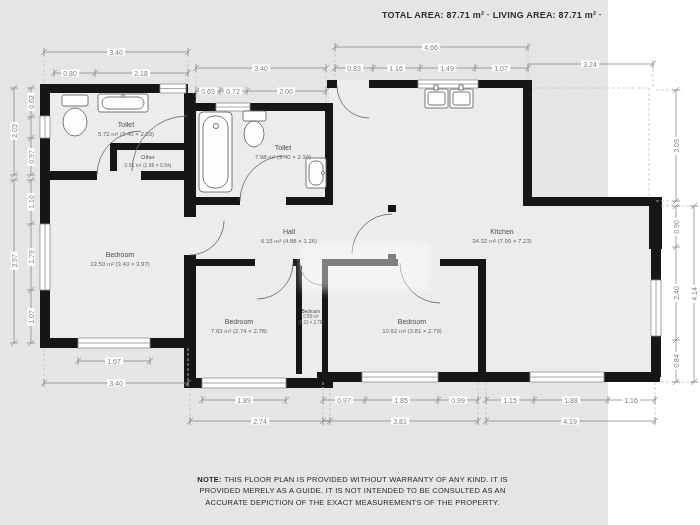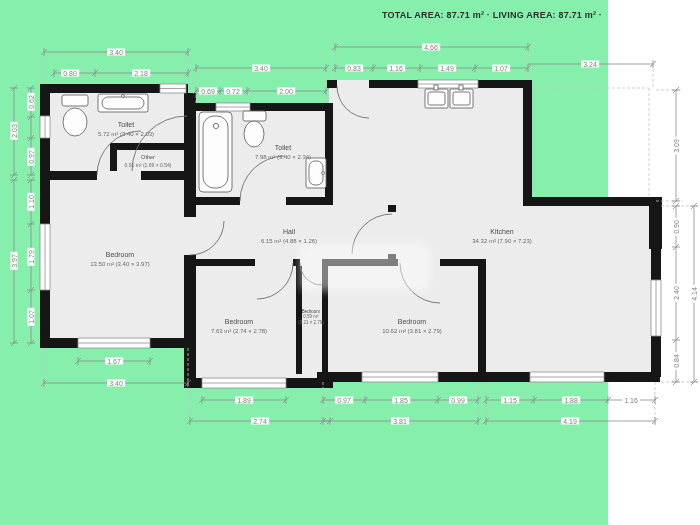--- a/index.html
+++ b/index.html
@@ -1,17 +1,17 @@
 <!DOCTYPE html>
 <html><head>
 <meta charset="utf-8">
 <style>
   html,body{margin:0;padding:0;}
   body{width:700px;height:525px;background:#ffffff;font-family:"Liberation Sans",sans-serif;overflow:hidden;}
-  .canvas{position:relative;width:608px;height:525px;background:#86efac;}
+  .canvas{position:relative;width:608px;height:525px;background:#e5e5e5;}
   svg{position:absolute;left:0;top:0;}
   .header{position:absolute;top:10px;right:6px;font-size:9px;font-weight:bold;color:#2e2e2e;letter-spacing:.2px;}
   .dim{position:absolute;font-size:7px;color:#7d7d7d;white-space:nowrap;background:#fff;padding:0 2px;
        transform:translate(-50%,-50%);line-height:1;}
   .dim.v{transform:translate(-50%,-50%) rotate(-90deg);}
   .room{position:absolute;transform:translate(-50%,-50%);text-align:center;color:#5a5a5a;line-height:1.4;white-space:nowrap;}
   .room .name{font-size:7px;color:#4a4a4a;}
   .room .size{font-size:6px;color:#6a6a6a;}
   .room.small .name{font-size:5.5px;}
   .room.small .size{font-size:5px;}
@@ -394,14 +394,17 @@
   <div class="room tiny" style="left:311px;top:317px">
     <div class="name">Bedroom</div>
     <div class="size">0.59 m²</div>
     <div class="size">(0.21 × 2.79)</div>
   </div>
   <div class="room" style="left:412px;top:326px">
     <div class="name">Bedroom</div>
     <div class="size">10.62 m² (3.81 × 2.79)</div>
   </div>
 
+  <div class="note">
+    <b>NOTE:</b><span> THIS FLOOR PLAN IS PROVIDED WITHOUT WARRANTY OF ANY KIND. IT IS PROVIDED MERELY AS A GUIDE. IT IS NOT INTENDED TO BE CONSULTED AS AN ACCURATE DEPICTION OF THE EXACT MEASUREMENTS OF THE PROPERTY.</span>
+  </div>
 
 </div>
 
 </body></html>

